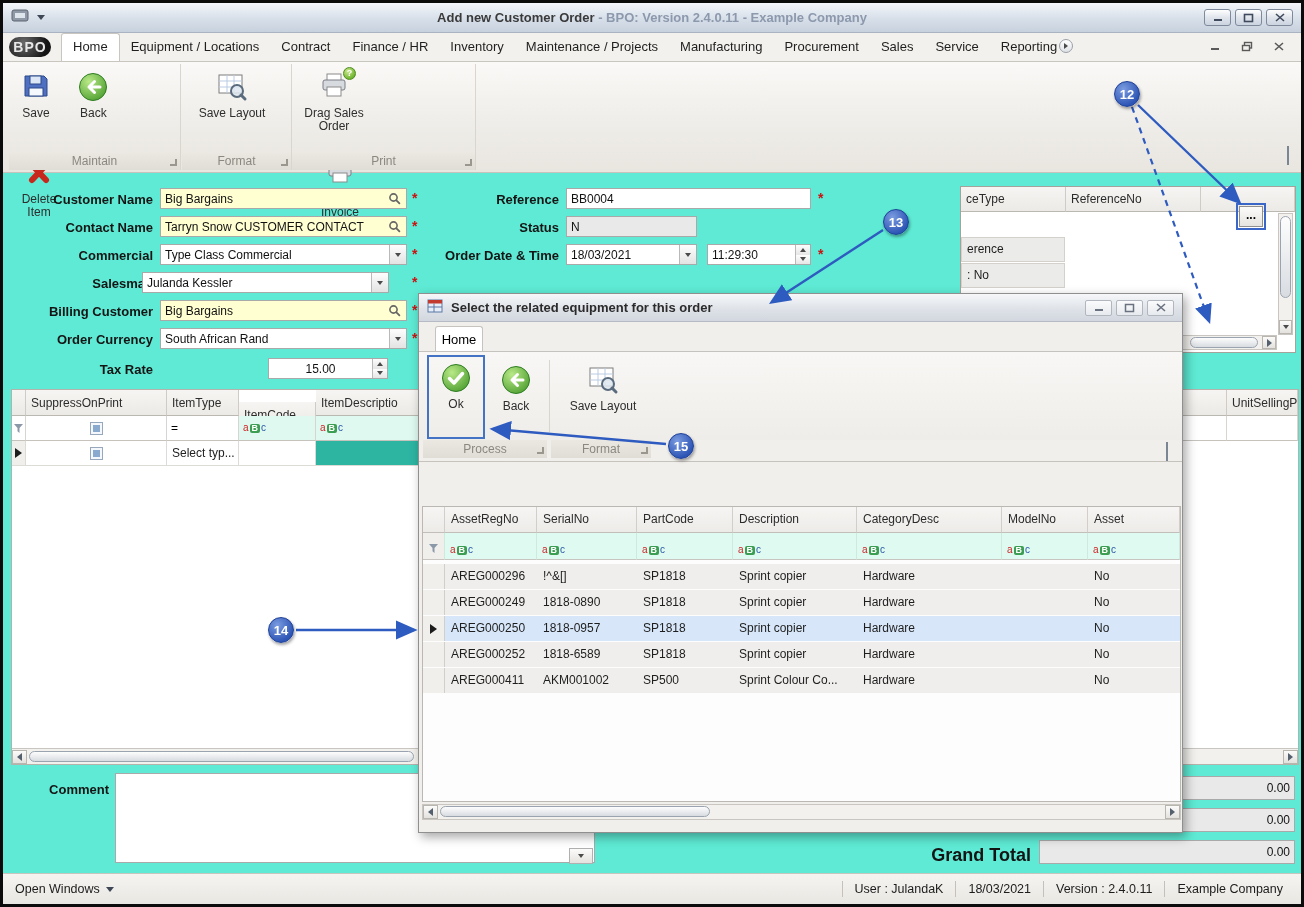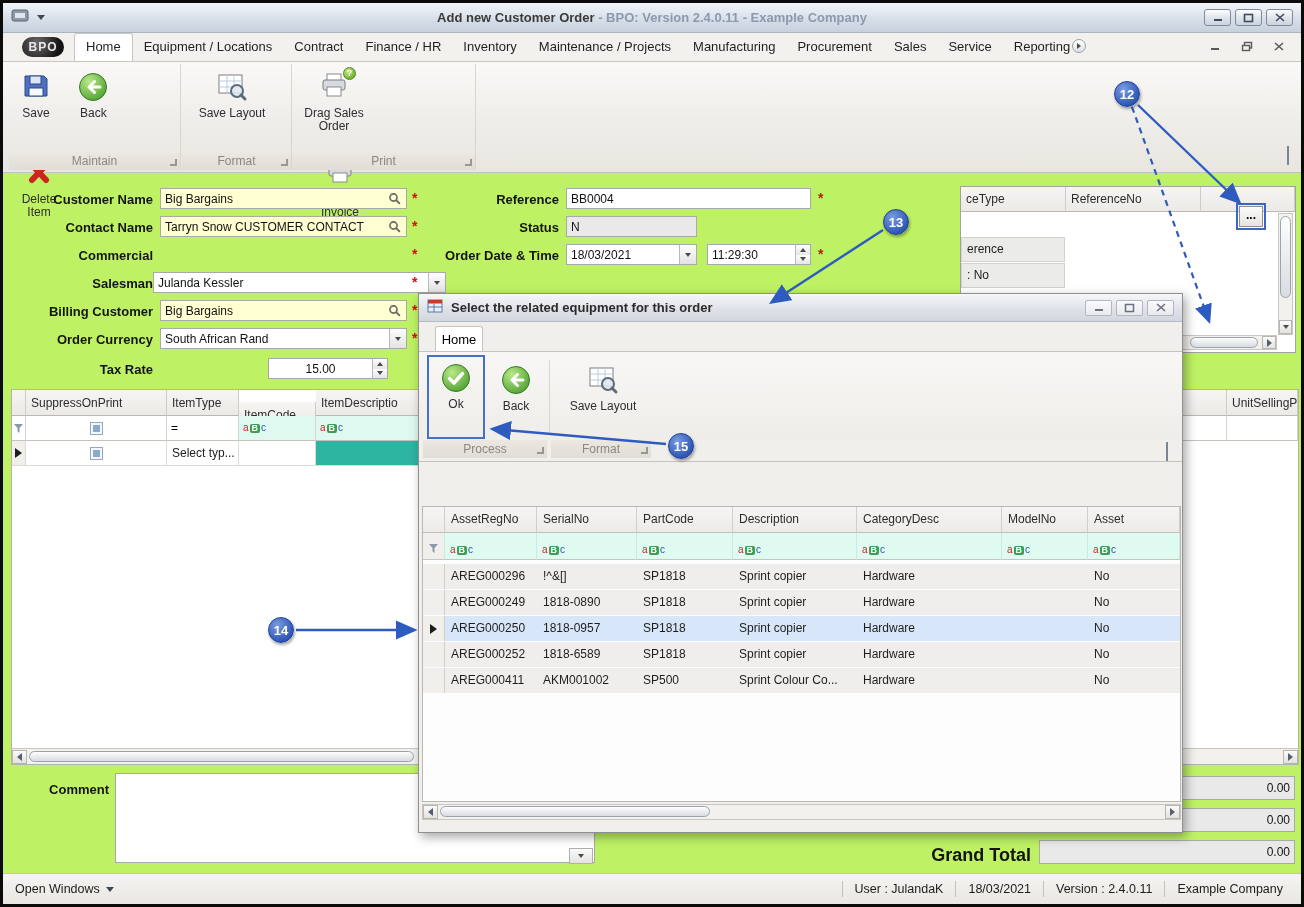--- a/index.html
+++ b/index.html
@@ -1,39 +1,39 @@
 <!DOCTYPE html>
 <html><head>
 <meta charset="utf-8">
 <style>
   * { margin:0; padding:0; box-sizing:border-box; }
   body { background:#888; font-family:"Liberation Sans", sans-serif; }
   .screen { position:relative; width:1304px; height:907px; border:3px solid #0b0b0b;
-            background:#bef264; overflow:hidden; font-family:"Liberation Sans", sans-serif; }
+            background:#5eead4; overflow:hidden; font-family:"Liberation Sans", sans-serif; }
   .abs { position:absolute; }
 
   
   .titlebar { left:0; top:0; width:100%; height:30px;
     background:linear-gradient(#f3f6fa,#d7dfe9 55%,#c7d1dd);
     border-bottom:1px solid #a9b3c1; display:flex; align-items:center; padding:0 8px; }
   .title-text { position:absolute; left:0; right:0; text-align:center; font-size:13px;
     font-weight:bold; color:#3a3a3a; pointer-events:none; }
   .title-text .suffix { color:#8c99ad; }
   .winbtn { width:27px; height:17px; border:1px solid #7e8a9c; border-radius:3px;
     background:linear-gradient(#fefefe,#e0e5ec 50%,#ccd4e0);
     display:flex; align-items:center; justify-content:center; margin-left:4px; }
   .tri-d { width:0; height:0; border-left:4px solid transparent; border-right:4px solid transparent; border-top:5px solid #3e4756; }
 
   
   .menubar { left:0; top:30px; width:100%; height:29px; background:#f3f1ed;
     border-bottom:1px solid #c9c6c0; display:flex; align-items:flex-end; padding-left:6px; }
   .logo { width:42px; height:20px; border-radius:11px;
     background:radial-gradient(circle at 35% 30%, #6a6a6a, #141414 75%);
-    color:#e8e8e8; font-size:12px; font-weight:bold; letter-spacing:1px;
-    display:flex; align-items:center; justify-content:center; margin:0 10px 4px 13px; }
+    color:#e8e8e8; font-size:14px; font-weight:bold; letter-spacing:1px;
+    display:flex; align-items:center; justify-content:center; margin:0 10px 4px 0; }
   .mtab { font-size:13px; color:#1f1f1f; padding:5px 11px 7px; white-space:nowrap; }
   .mtab.sel { background:#fff; border:1px solid #c9c6c0; border-bottom:none; border-radius:3px 3px 0 0; }
   .scrollmore { width:14px; height:14px; border-radius:50%; border:1px solid #9aa0a8;
     background:linear-gradient(#fff,#dfe2e6); display:flex; align-items:center; justify-content:center; margin:0 0 8px 0; }
   .tri-r-s { width:0; height:0; border-top:3px solid transparent; border-bottom:3px solid transparent; border-left:4px solid #4a4a4a; }
   .mdib { width:24px; height:18px; display:flex; align-items:center; justify-content:center; margin:0 0 6px 8px; }
 
   
   .ribbon { left:0; top:59px; width:100%; height:111px;
     background:linear-gradient(#faf9f7,#efede9 55%,#e9e6e0); border-bottom:1px solid #c6c3bd; }
@@ -315,24 +315,30 @@
     <span class="searchbtn">
         <svg width="13" height="13">
           <circle cx="5.5" cy="5.5" r="3.6" fill="none" stroke="#666" stroke-width="1.6"></circle>
           <path d="M8.4 8.4 l3 3" stroke="#666" stroke-width="1.8" stroke-linecap="round"></path>
         </svg>
       </span>
   </div>
   <div class="abs star" style="left:409px; top:215px">*</div>
 
   <div class="abs flabel" style="left:8px; top:245px; width:142px">Commercial</div>
+  <div class="abs ffield" style="left:157px; top:241px; width:247px">
+    <span>Type Class Commercial</span>
+    <span class="dropbtn">
+        <span class="tri-d-xs"></span>
+      </span>
+  </div>
   <div class="abs star" style="left:409px; top:243px">*</div>
 
   <div class="abs flabel" style="left:8px; top:273px; width:142px">Salesman</div>
-  <div class="abs ffield" style="left:150px; top:269px; width:293px">
+  <div class="abs ffield" style="left:139px; top:269px; width:247px">
     <span>Julanda Kessler</span>
     <span class="dropbtn">
         <span class="tri-d-xs"></span>
       </span>
   </div>
   <div class="abs star" style="left:409px; top:271px">*</div>
 
   <div class="abs flabel" style="left:8px; top:301px; width:142px">Billing Customer</div>
   <div class="abs ffield yellow" style="left:157px; top:297px; width:247px">
     <span>Big Bargains</span>

